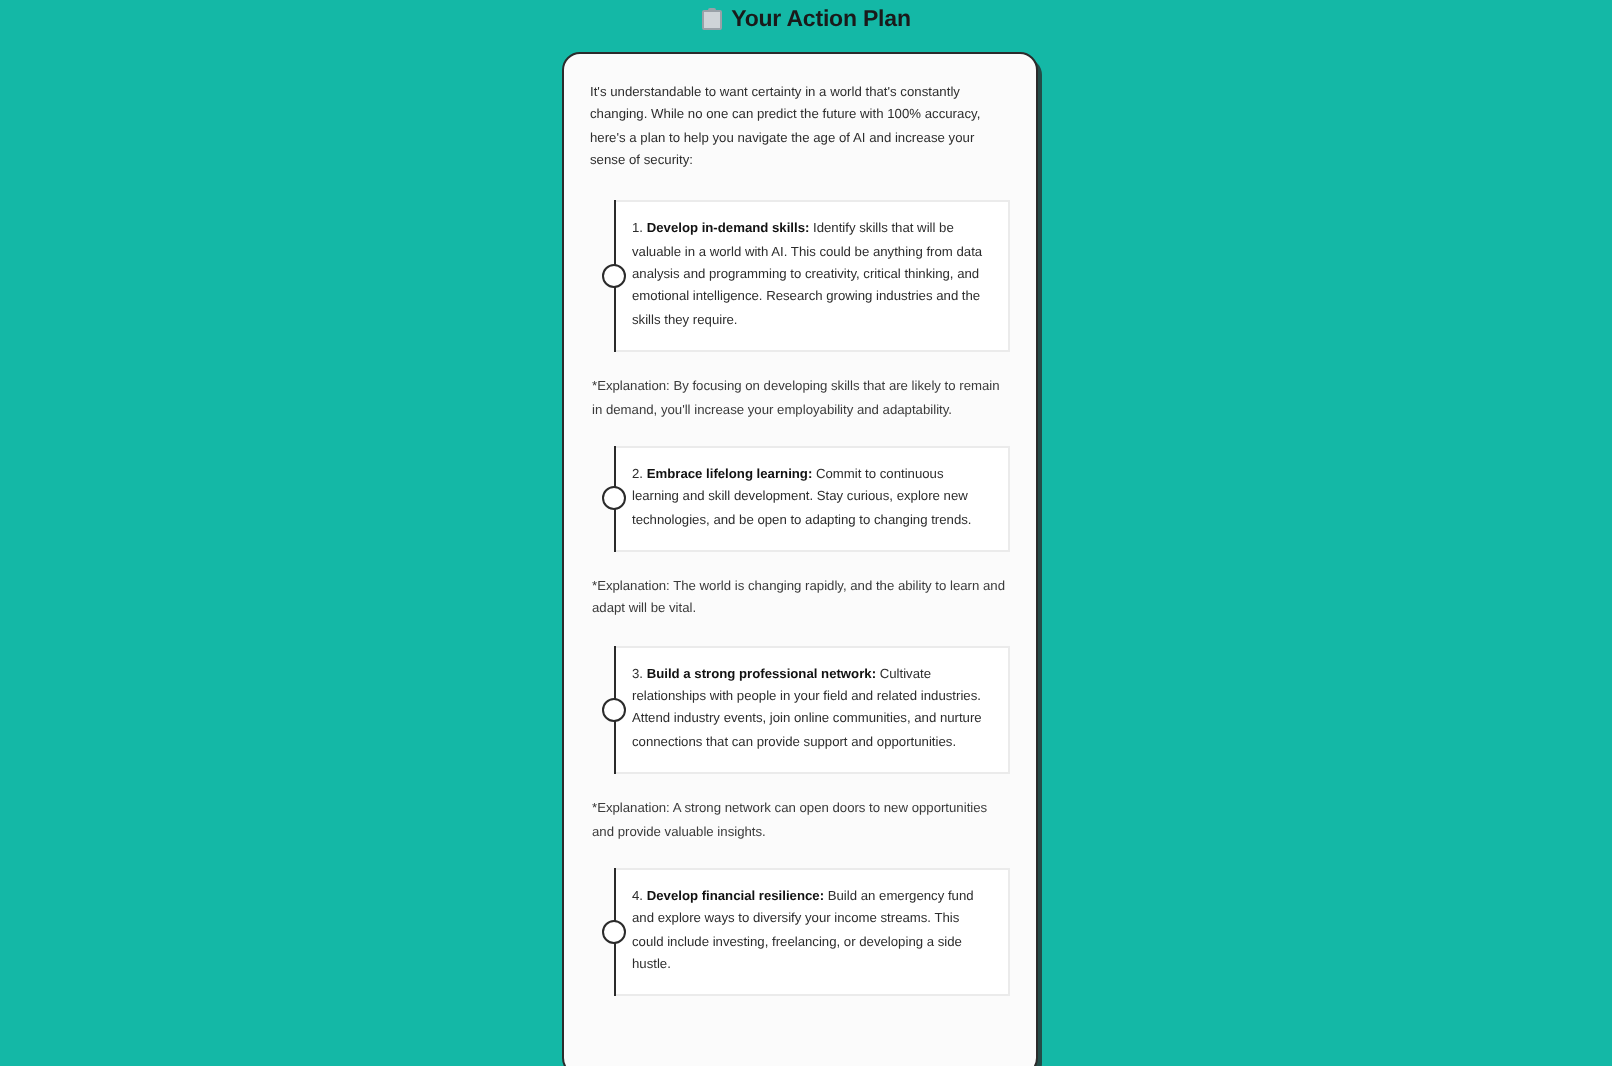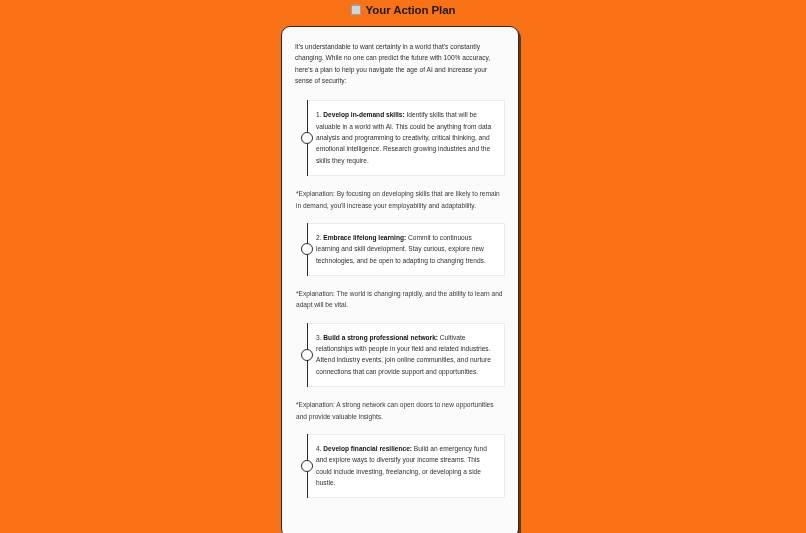--- a/index.html
+++ b/index.html
@@ -7,21 +7,21 @@
     margin: 0; padding: 0;
     width: 806px; height: 533px;
     background: #ffffff;
     font-family: "Liberation Sans", sans-serif;
     overflow: hidden;
   }
   .page {
     position: relative;
     width: 806px;
     height: 533px;
-    background: #f97316;
+    background: #14b8a6;
   }
 
   
   .title-bar {
     position: absolute;
     top: 0px;
     left: 0;
     width: 806px;
     height: 20px;
     display: flex;

